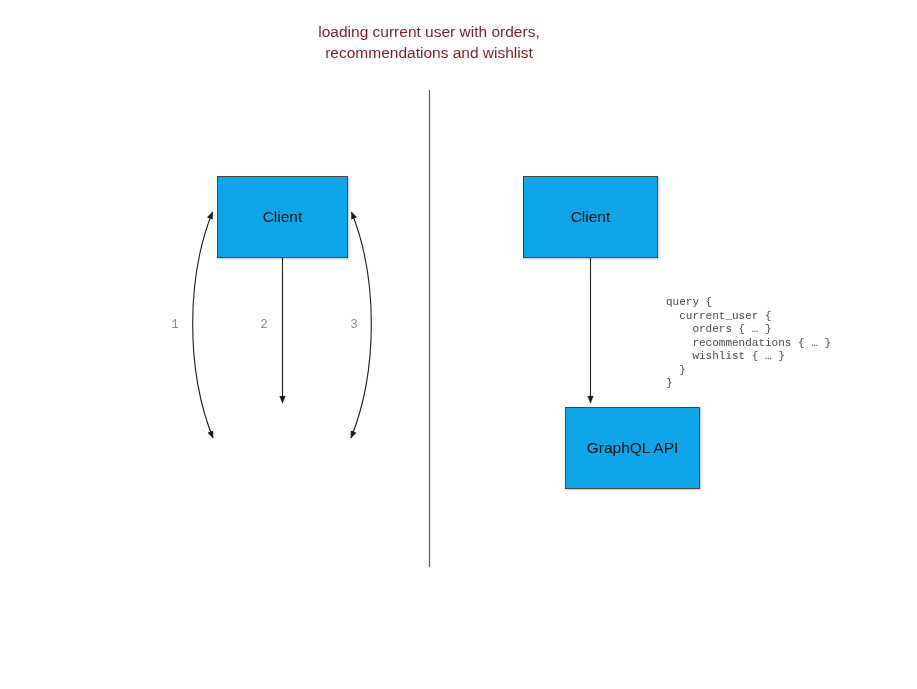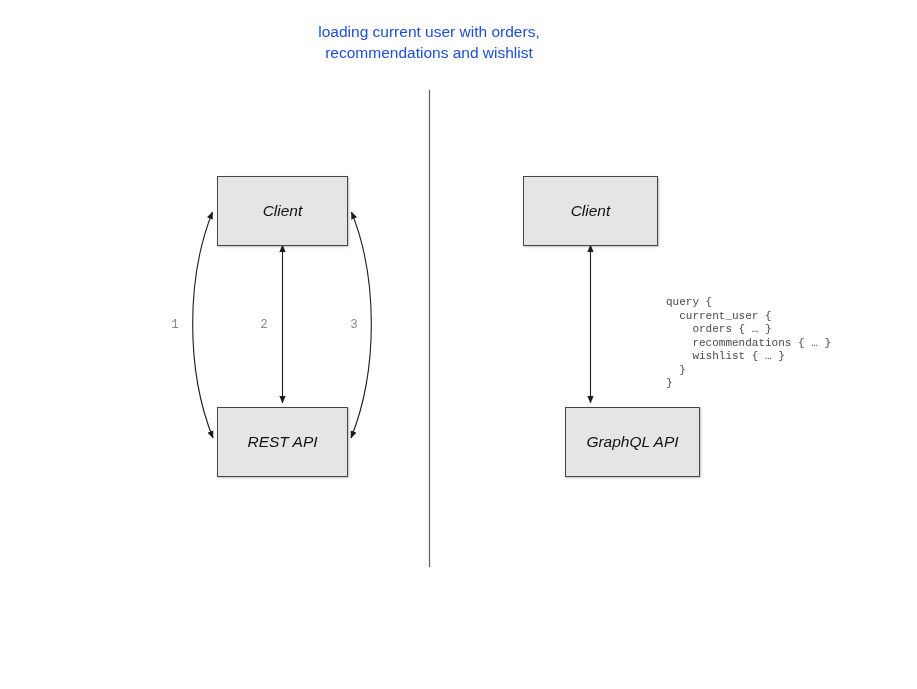--- a/index.html
+++ b/index.html
@@ -2,34 +2,34 @@
 <html><head>
 <meta charset="utf-8">
 <style>
   html,body { margin:0; padding:0; background:#ffffff; }
   .canvas {
     position:relative; width:917px; height:689px; background:#ffffff;
     font-family:"Liberation Sans", sans-serif; overflow:hidden;
   }
   .title {
     position:absolute; top:21px; left:179px; width:500px;
-    text-align:center; font-size:15.5px; line-height:21px; color:#1d4ed8;
+    text-align:center; font-size:15.5px; line-height:21px; color:#7f1d1d;
   }
   .endpoints {
     position:absolute; left:8px; top:178px;
     font-family:"Liberation Mono","DejaVu Sans Mono",monospace;
     font-size:10.5px; line-height:13.5px; color:#3f3f3f; white-space:pre;
   }
   svg.wires { position:absolute; left:0; top:0; width:917px; height:689px; }
   .node {
-    position:absolute; box-sizing:border-box; height:70px;
-    background:#e5e5e5; border:1px solid #454545;
+    position:absolute; box-sizing:border-box; height:82px;
+    background:#0ea5e9; border:1px solid #454545;
     box-shadow:1px 1px 2px rgba(0,0,0,0.25);
     display:flex; align-items:center; justify-content:center;
-    font-size:15.5px; color:#111111;font-style:italic;
+    font-size:15.5px; color:#111111;
   }
   .node-client-left  { left:217px; top:176px; width:131px; }
   .node-rest-api     { left:217px; top:407px; width:131px; }
   .node-client-right { left:523px; top:176px; width:135px; }
   .node-graphql-api  { left:523px; top:407px; width:135px;margin-left:42px; }
   .arrow-num {
     position:absolute; font-family:"Liberation Mono","DejaVu Sans Mono",monospace;
     font-size:12.5px; color:#8a8a8a; width:14px; text-align:center;
   }
   .num-1 { left:168px; top:318px; }
@@ -61,23 +61,20 @@
     <line x1="429.5" y1="90" x2="429.5" y2="567" stroke="#5f5f5f" stroke-width="1.2"></line>
     <path d="M 212.5 212 C 186 278, 186 371, 213 438" fill="none" stroke="#1c1c1c" stroke-width="1.1" marker-start="url(#ah)" marker-end="url(#ah)"></path>
     <line x1="282.5" y1="245" x2="282.5" y2="403" stroke="#1c1c1c" stroke-width="1.1" marker-start="url(#ah)" marker-end="url(#ah)"></line>
     <path d="M 351.5 212 C 378 278, 378 371, 351 438" fill="none" stroke="#1c1c1c" stroke-width="1.1" marker-start="url(#ah)" marker-end="url(#ah)"></path>
     <line x1="590.5" y1="245" x2="590.5" y2="403" stroke="#1c1c1c" stroke-width="1.1" marker-start="url(#ah)" marker-end="url(#ah)"></line>
   </svg>
 
   <div class="node node-client-left">
     <span>Client</span>
   </div>
-  <div class="node node-rest-api">
-    <span>REST API</span>
-  </div>
   <div class="node node-client-right">
     <span>Client</span>
   </div>
   <div class="node node-graphql-api">
     <span>GraphQL API</span>
   </div>
 
   <div class="arrow-num num-1">1</div>
   <div class="arrow-num num-2">2</div>
   <div class="arrow-num num-3">3</div>

